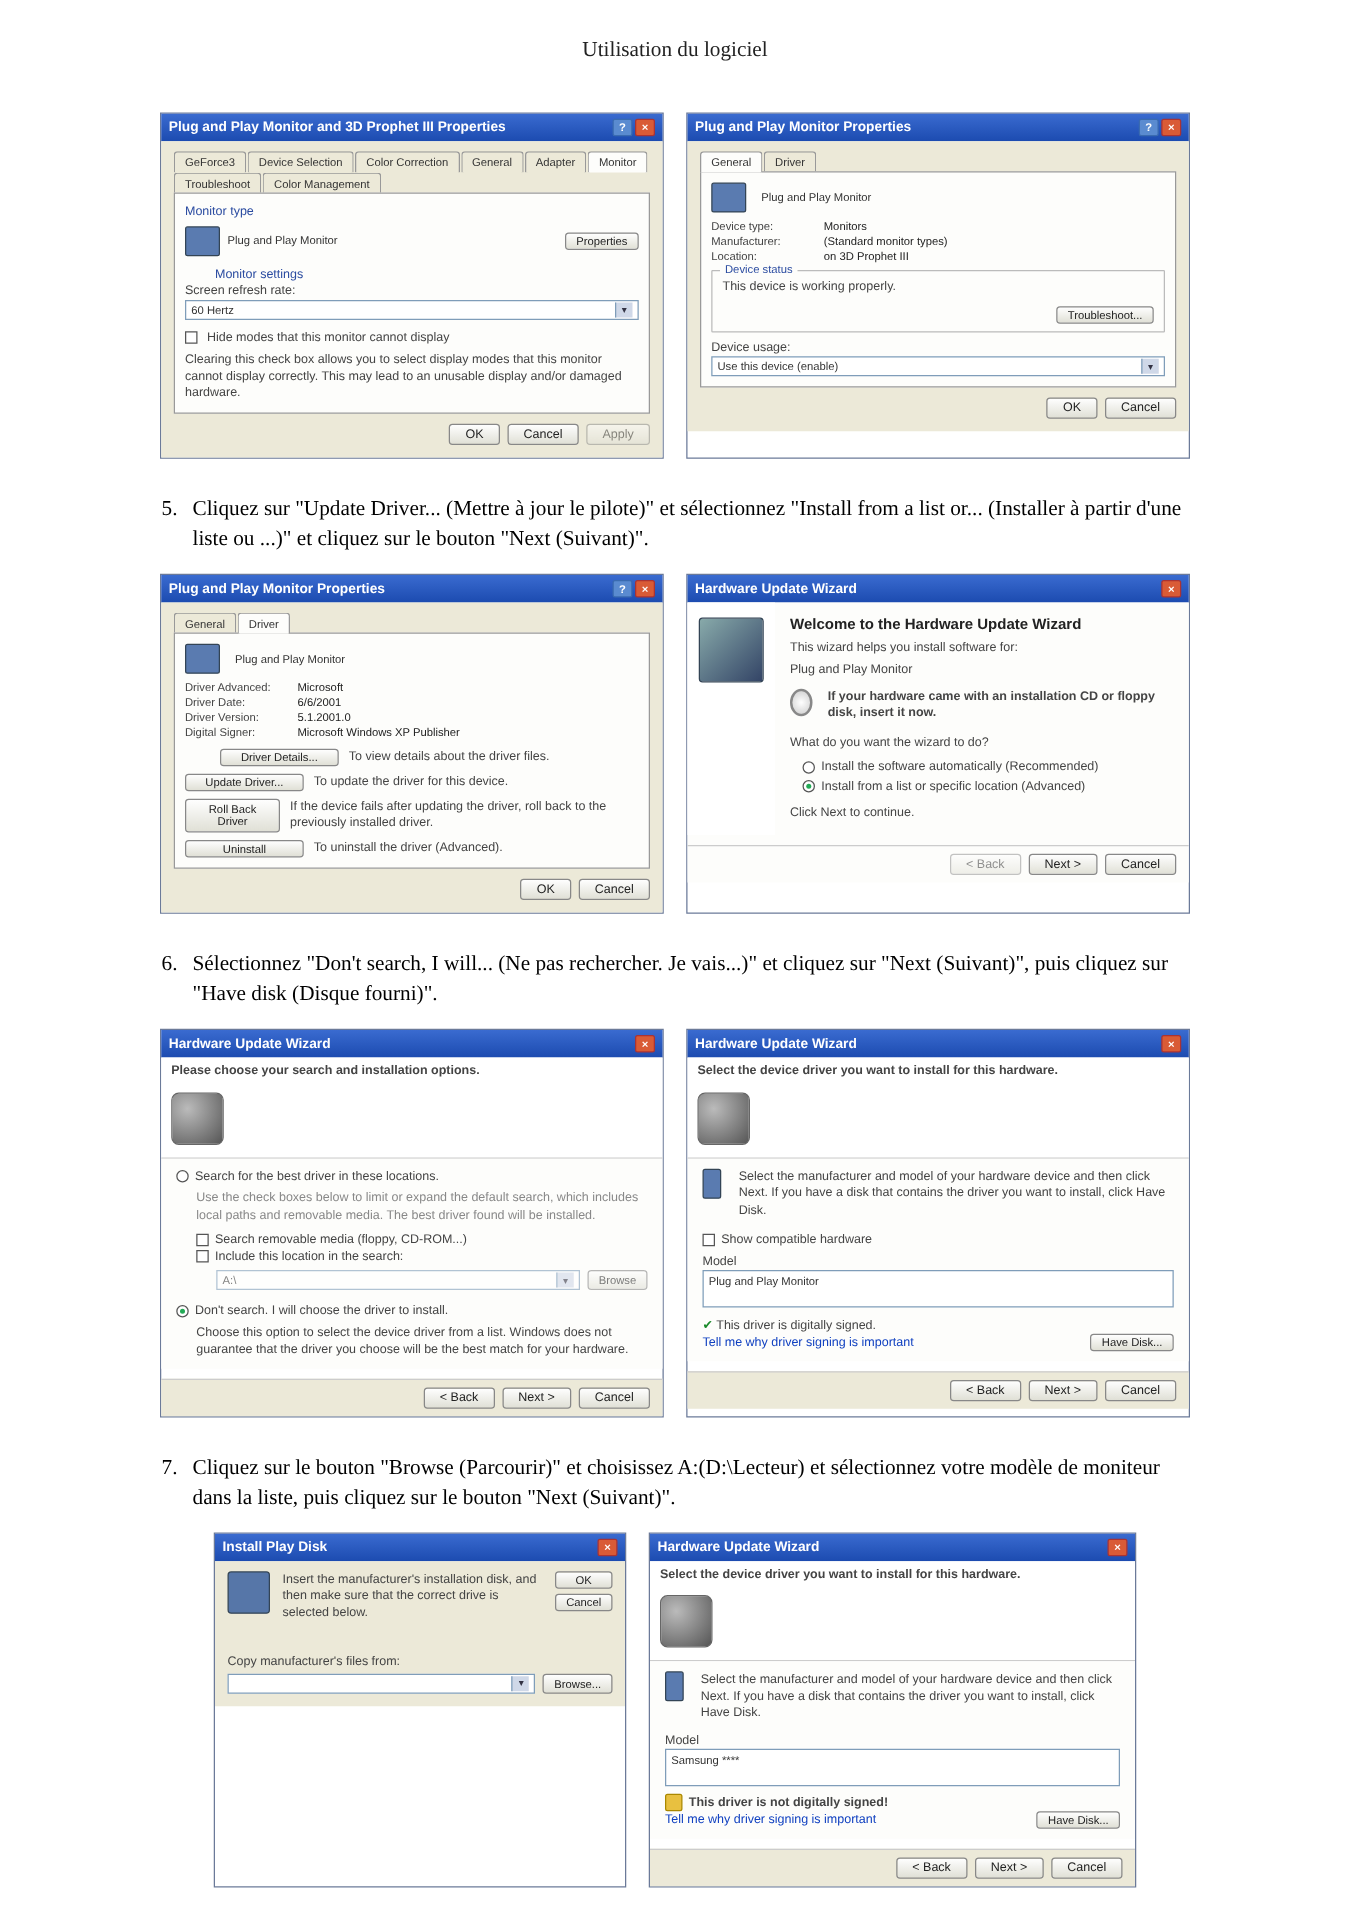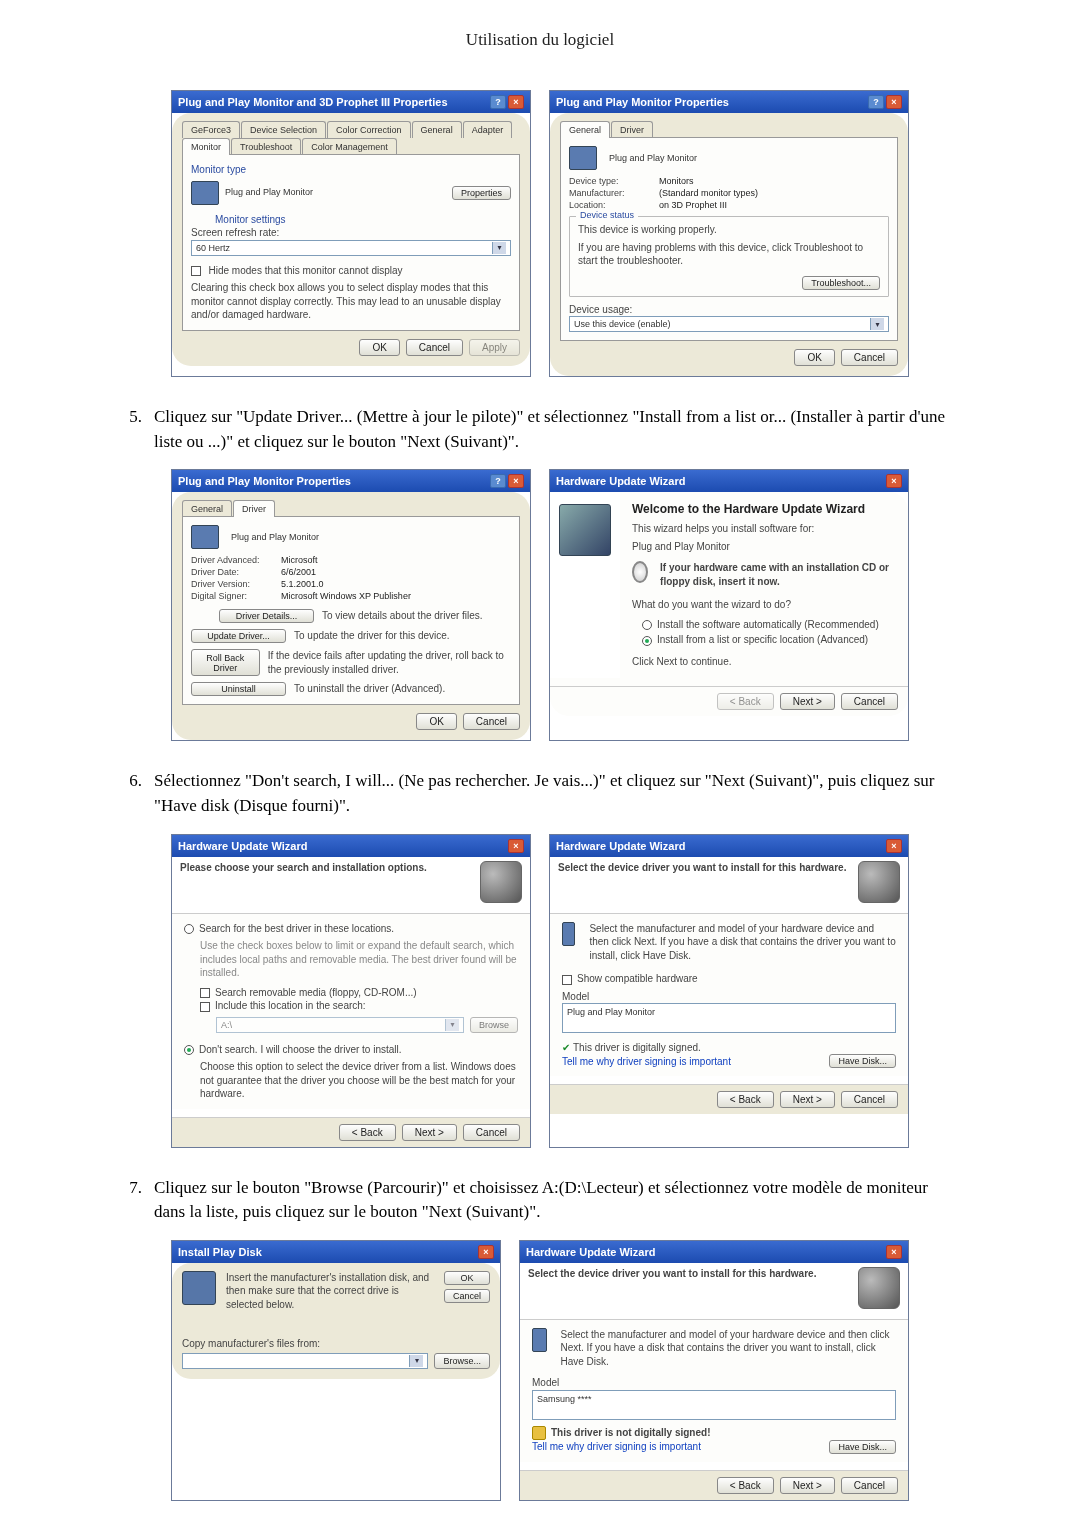--- a/index.html
+++ b/index.html
@@ -20,21 +20,21 @@
     }
     .screenshot-row {
       display: flex;
       justify-content: center;
       gap: 18px;
       margin: 15px 0 28px 0;
     }
     .dialog {
       background: #fff;
       border: 1px solid #6b7a99;
-      width: 360px;
+      width: 403px;
       font-family: Tahoma, Arial, sans-serif;
       font-size: 9px;
       color: #333;
     }
     .dialog-titlebar {
       background: linear-gradient(to bottom, #3a6bd0 0%, #1c4bb0 100%);
       color: #fff;
       font-weight: bold;
       font-size: 11px;
       padding: 4px 6px;
@@ -49,21 +49,20 @@
       border: 1px solid #a33;
       border-radius: 2px;
       color: #fff;
       font-size: 9px;
       display: flex; align-items: center; justify-content: center;
     }
     .win-btn.help { background: #5a8bd0; border-color: #3a6bb0; }
     .dialog-body {
       padding: 8px 10px 10px 10px;
       background: #ece9d8;
-      border-radius: 19px;
     }
     .tabs {
       display: flex;
       gap: 0;
       margin-bottom: -1px;
       flex-wrap: wrap;
     }
     .tab {
       padding: 3px 8px;
       background: #ece9d8;
@@ -142,20 +141,21 @@
     .dd-arrow {
       width: 14px; height: 12px; background: #cfd8e8;
       border-left: 1px solid #7f9db9;
       display: flex; align-items: center; justify-content: center;
       font-size: 8px; color: #334;
     }
     .wizard-banner {
       display: flex; align-items: flex-start; gap: 10px; padding: 4px 8px 10px 8px;
       background: #fff;
       border-bottom: 1px solid #ccc;
+      flex-direction: column;
     }
     .wizard-body { padding: 8px 12px; background: #fdfdfb; min-height: 150px; }
     .wizard-title { font-size: 12px; font-weight: bold; color: #222; }
     .wizard-icon {
       width: 42px; height: 42px;
       background: radial-gradient(circle at 30% 30%, #bbb, #555);
       border-radius: 6px;
       flex-shrink: 0;
       border: 1px solid #666;
     }
@@ -270,21 +270,20 @@
             <span class="field-label">Manufacturer:</span>
             <span class="field-val">(Standard monitor types)</span>
           </div>
         <div class="field-row">
             <span class="field-label">Location:</span>
             <span class="field-val">on 3D Prophet III</span>
           </div>
         <div class="group">
           <div class="group-title">Device status</div>
           <div class="text-block">This device is working properly.</div>
-          <div class="text-block" style="margin-top:4px;">If you are having problems with this device, click Troubleshoot to start the troubleshooter.</div>
           <div class="btn-row">
               <button class="xp-btn small">Troubleshoot...</button>
             </div>
         </div>
         <div class="text-block">Device usage:</div>
         <div class="select-fake">
           <span>Use this device (enable)</span>
           <span class="dd-arrow">▾</span>
         </div>
       </div>

